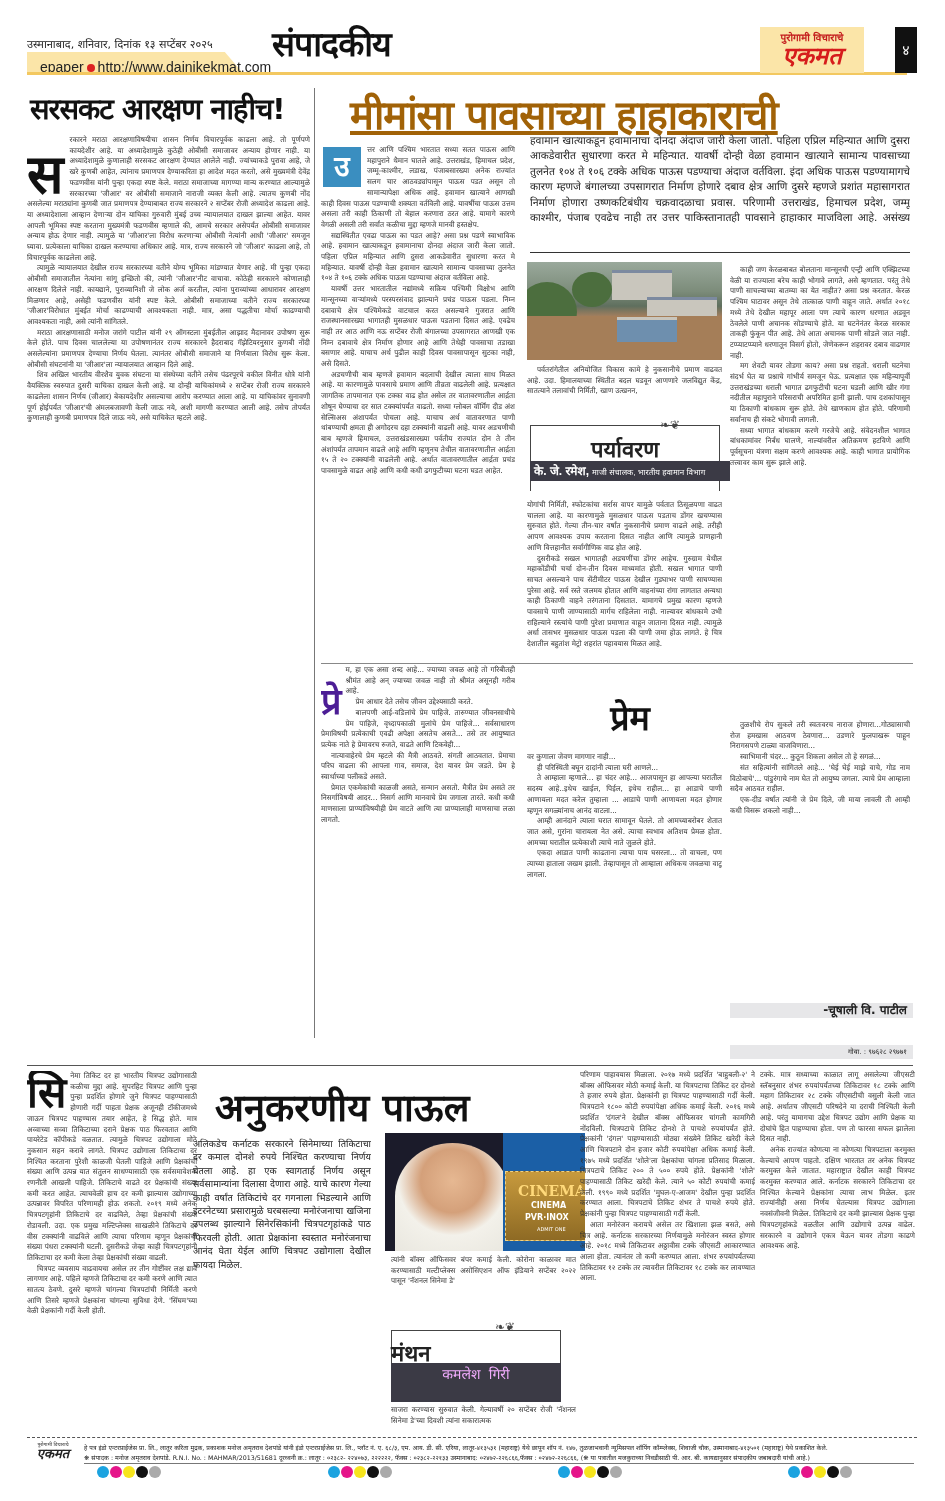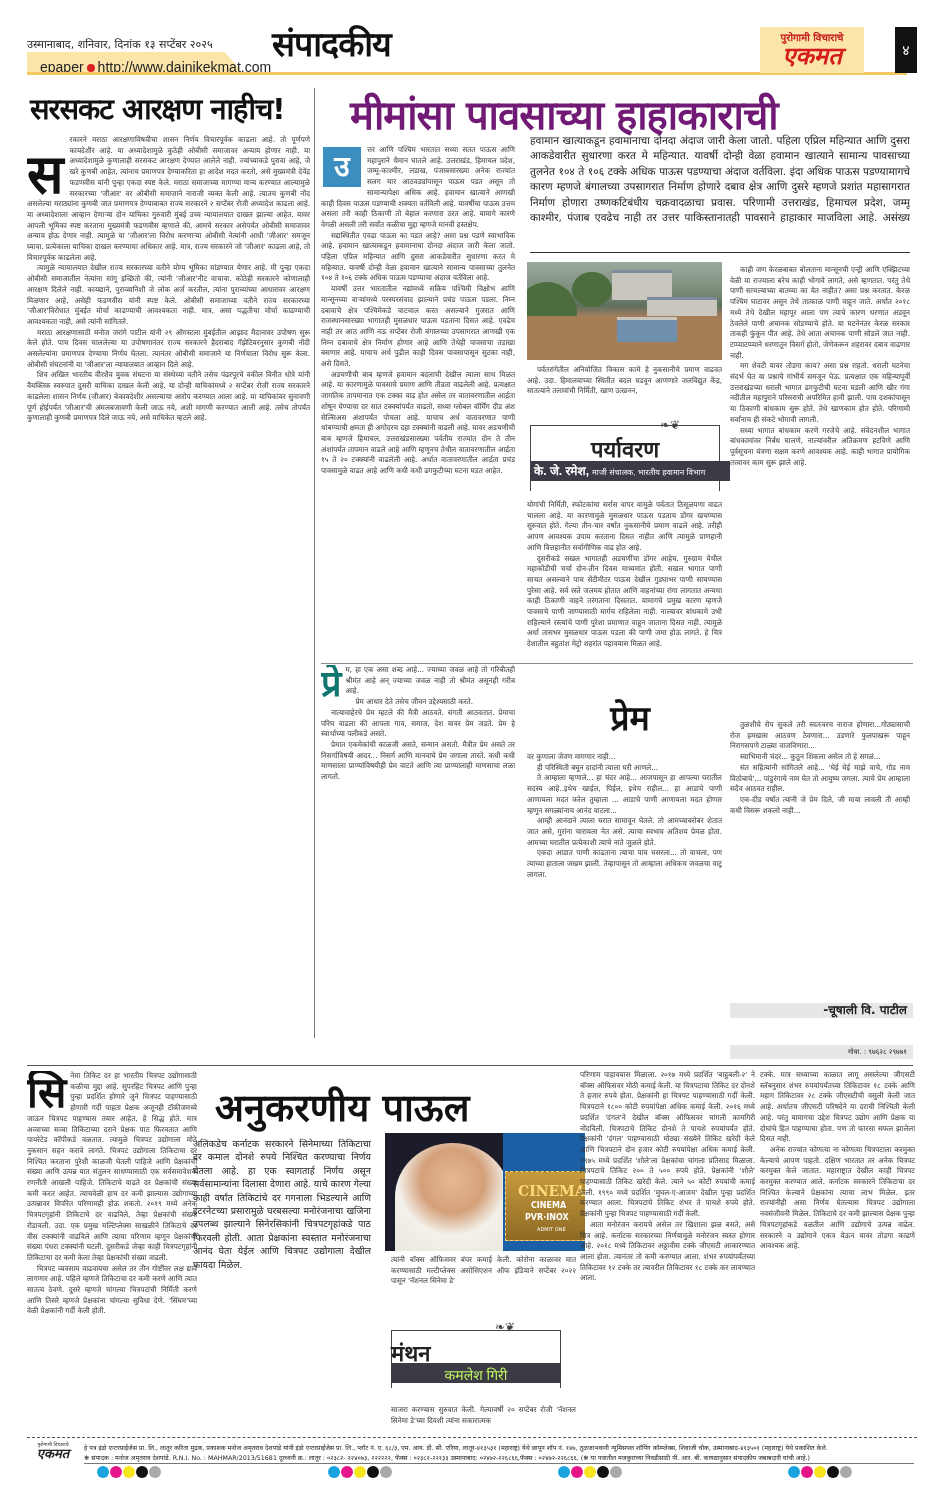--- a/index.html
+++ b/index.html
@@ -20,21 +20,21 @@
   #logo-tag { font-family: "DejaVu Sans", sans-serif; font-size: 10px; color: #c41d1d; font-weight: bold; margin-top: 3px; }
   #logo-name { font-family: "DejaVu Serif", serif; font-size: 24px; font-weight: bold; font-style: italic; color: #d61c1c; line-height: 24px; }
   #page-no { left: 895px; top: 27px; width: 22px; height: 46px; background: #111; color: #fff; font-family: "DejaVu Sans", sans-serif; font-size: 14px; text-align: center; line-height: 46px; }
 
   
   #ed-title { left: 30px; top: 88px; width: 280px; font-family: "DejaVu Sans", sans-serif; font-weight: bold; font-size: 29px; color: #111; letter-spacing: -1px; white-space: nowrap; }
   #ed-body { left: 27px; top: 135px; width: 283px; height: 905px; }
   #col-divider { left: 314px; top: 88px; width: 1px; height: 950px; background: #777; }
 
   
-  #mon-title { left: 350px; top: 86px; width: 580px; font-family: "DejaVu Sans", sans-serif; font-weight: bold; font-size: 40px; color: #701a75; letter-spacing: -1px; white-space: nowrap; }
+  #mon-title { left: 350px; top: 86px; width: 580px; font-family: "DejaVu Sans", sans-serif; font-weight: bold; font-size: 40px; color: #a16207; letter-spacing: -1px; white-space: nowrap; text-decoration: underline; }
   #mon-col1 { left: 321px; top: 145px; width: 194px; height: 513px; }
   #mon-lead { left: 530px; top: 133px; width: 380px; height: 92px; font-size: 10.5px; line-height: 15.4px; color: #222; }
   #mon-rule { left: 530px; top: 252px; width: 380px; height: 1px; background: #333; }
   #flood-photo { left: 527px; top: 262px; width: 195px; height: 98px; background: linear-gradient(180deg, #9aa99c 0%, #7c8c7a 30%, #5f6f5e 45%, #a07e5e 55%, #987455 100%); overflow: hidden; }
   #flood-photo .house { position: absolute; background: #c9c6bd; border-top: 3px solid #7c8aa0; }
   #flood-photo .water { position: absolute; left: 0; bottom: 0; width: 100%; height: 45%; background: #a57e58; }
   #flood-photo .tree { position: absolute; background: #4c6e3e; border-radius: 50%; }
   #mon-col2 { left: 527px; top: 365px; width: 195px; height: 35px; }
   #paryavaran-frame { left: 530px; top: 425px; width: 190px; height: 66px; border: 1px solid #444; border-bottom: none; }
   #paryavaran-leaf { left: 660px; top: 418px; font-size: 12px; color: #444; }
@@ -61,21 +61,21 @@
   #cine-photo .ticket { position: absolute; left: 120px; top: 38px; width: 90px; height: 70px; background: linear-gradient(180deg, #c79a3d 0%, #8e6a24 100%); border: 1px dashed #f1d283; }
   #cine-photo .bgblue { position: absolute; left: 118px; top: 0; width: 82px; height: 118px; background: #1b5fa6; }
   #ticket-l1 { position: absolute; left: 133px; top: 50px; width: 80px; font-family: "DejaVu Serif", serif; font-size: 14px; font-weight: bold; color: #ffd97a; }
   #ticket-l2 { position: absolute; left: 146px; top: 68px; font-family: "DejaVu Sans", sans-serif; font-size: 8px; font-weight: bold; color: #fff; }
   #ticket-l3 { position: absolute; left: 140px; top: 80px; font-family: "DejaVu Sans", sans-serif; font-size: 8px; font-weight: bold; color: #fff; }
   #ticket-l4 { position: absolute; left: 152px; top: 93px; font-family: "DejaVu Sans", sans-serif; font-size: 5px; color: #fff; }
   #cine-col2 { left: 391px; top: 1255px; width: 185px; height: 30px; }
   #manthan-frame { left: 391px; top: 1330px; width: 170px; height: 58px; border: 1px solid #444; border-bottom: none; }
   #manthan-leaf { left: 495px; top: 1320px; font-size: 12px; color: #444; }
   #manthan-title { left: 391px; top: 1337px; width: 170px; text-align: left; font-family: "DejaVu Sans", sans-serif; font-weight: bold; font-size: 22px; color: #222; }
-  #manthan-band { left: 391px; top: 1363px; width: 170px; height: 20px; background: #3b3a45; color: #bef264; font-family: Liberation Sans, sans-serif; font-size: 14px; line-height: 25px; text-align: center; }
+  #manthan-band { left: 391px; top: 1363px; width: 170px; height: 39px; background: #3b3a45; color: #f0abfc; font-family: Liberation Mono, monospace; font-size: 14px; line-height: 25px; text-align: center; }
   #cine-col3 { left: 391px; top: 1405px; width: 185px; height: 28px; }
   #cine-col4 { left: 580px; top: 1070px; width: 175px; height: 362px; }
   #cine-col5 { left: 760px; top: 1070px; width: 155px; height: 362px; }
 
   
   #footer-rule { left: 27px; top: 1437px; width: 890px; height: 1px; border-top: 1px dashed #555; }
   #footer-logo { left: 27px; top: 1441px; width: 52px; height: 24px; text-align: center; }
   #footer-logo .t { font-family: "DejaVu Sans", sans-serif; font-size: 5px; color: #222; }
   #footer-logo .n { font-family: "DejaVu Serif", serif; font-size: 13px; font-weight: bold; font-style: italic; color: #222; line-height: 14px; }
   #footer-line1 { left: 84px; top: 1443px; width: 830px; font-family: "DejaVu Sans", sans-serif; font-size: 6.3px; color: #222; white-space: nowrap; overflow: hidden; }
@@ -143,23 +143,24 @@
   <p>दुसरीकडे सखल भागातही अडचणींचा डोंगर आहेच. गुरुग्राम येथील महाकोंडीची चर्चा दोन-तीन दिवस माध्यमांत होती. सखल भागात पाणी साचत असल्याने पाच सेंटीमीटर पाऊस देखील गुडघाभर पाणी साचण्यास पुरेसा आहे. सर्व रस्ते जलमय होतात आणि वाहनांच्या रांगा लागतात अन्यथा काही ठिकाणी वाहने तरंगताना दिसतात. यामागचे प्रमुख कारण म्हणजे पावसाचे पाणी जाण्यासाठी मार्गच राहिलेला नाही. नाल्यावर बांधकामे उभी राहिल्याने रस्त्यांचे पाणी पुरेशा प्रमाणात वाहून जाताना दिसत नाही. त्यामुळे अर्धा तासभर मुसळधार पाऊस पडला की पाणी जमा होऊ लागते. हे चित्र देशातील बहुतांश मेट्रो शहरांत पहावयास मिळत आहे.</p>
 </div>
 <div class="abs txt" id="mon-col4">
   <p>काही जण केरळबाबत बोलताना मान्सूनची एन्ट्री आणि एक्झिटच्या वेळी या राज्याला बरेच काही भोगावे लागते, असे म्हणतात. परंतु तेथे पाणी साचल्याच्या बातम्या का येत नाहीत? असा प्रश्न करतात. केरळ पश्चिम घाटावर असून तेथे तात्काळ पाणी वाहून जाते. अर्थात २०१८ मध्ये तेथे देखील महापूर आला पण त्याचे कारण धरणात अडवून ठेवलेले पाणी अचानक सोडण्याचे होते. या घटनेनंतर केरळ सरकार ताकही फुंकून पीत आहे. तेथे आता अचानक पाणी सोडले जात नाही. टप्प्याटप्प्याने धरणातून विसर्ग होतो, जेणेकरून शहरावर दबाव वाढणार नाही.</p>
   <p>मग शेवटी यावर तोडगा काय? असा प्रश्न राहतो. धराली घटनेचा संदर्भ घेत या प्रश्नाचे गांभीर्य समजून घेऊ. प्रत्यक्षात एक महिन्यापूर्वी उत्तराखंडच्या धराली भागात ढगफुटीची घटना घडली आणि खीर गंगा नदीतील महापुराने परिसराची अपरिमित हानी झाली. पाच दशकांपासून या ठिकाणी बांधकाम सुरू होते. तेथे खाणकाम होत होते. परिणामी सर्वांनाच ही संकटे भोगावी लागली.</p>
   <p>सध्या भागात बांधकाम करणे गरजेचे आहे. संवेदनशील भागात बांधकामांवर निर्बंध घालणे, नाल्यांवरील अतिक्रमण हटविणे आणि पूर्वसूचना यंत्रणा सक्षम करणे आवश्यक आहे. काही भागात प्रायोगिक तत्त्वावर काम सुरू झाले आहे.</p>
 </div>
 <div class="abs" id="mon-bottom-rule"></div>
 
 <div class="abs txt" id="prem-col1">
-  <span style="float:left;font-size:36px;line-height:36px;font-weight:bold;color:#0f766e;margin:0 4px 0 0;font-family:'DejaVu Serif',serif;">प्रे</span>
+  <span style="float:left;font-size:36px;line-height:36px;font-weight:bold;color:#4c1d95;margin:18px 4px 0 0;font-family:'DejaVu Serif',serif;">प्रे</span>
   <p style="text-indent:0">म, हा एक असा शब्द आहे... ज्याच्या जवळ आहे तो गरिबीतही श्रीमंत आहे अन् ज्याच्या जवळ नाही तो श्रीमंत असूनही गरीब आहे.</p>
   <p>प्रेम आधार देते तसेच जीवन उद्देश्यसाठी करते.</p>
+  <p>बालपणी आई-वडिलांचे प्रेम पाहिजे. तारुण्यात जीवनसाथीचे प्रेम पाहिजे, वृध्दापकाळी मुलांचे प्रेम पाहिजे... सर्वसाधारण प्रेमाविषयी प्रत्येकाची एवढी अपेक्षा असतेच असते... तसे तर आयुष्यात प्रत्येक नाते हे प्रेमावरच रुजते, वाढते आणि टिकवेही...</p>
   <p>नात्यावाहेरचे प्रेम म्हटले की मैत्री आठवते. संगती आठवतात. प्रेमाचा परिघ वाढला की आपला गाव, समाज, देश यावर प्रेम जडते. प्रेम हे स्वार्थाच्या पलीकडे असते.</p>
   <p>प्रेमात एकमेकांची काळजी असते, सन्मान असतो. मैत्रीत प्रेम असते तर निसर्गाविषयी आदर... निसर्ग आणि मानवाचे प्रेम जगाला तारते. कधी कधी माणसाला प्राण्यांविषयीही प्रेम वाटते आणि त्या प्राण्यालाही माणसाचा लळा लागतो.</p>
 </div>
 <div class="abs" id="prem-title">प्रेम</div>
 <div class="abs txt" id="prem-col2">
   <p style="text-indent:0">वर कुणाला जेवण मागणार नाही...</p>
   <p>ही परिस्थिती बघून दादांनी त्याला घरी आणले...</p>
   <p>ते आम्हाला म्हणाले... हा चंदर आहे... आजपासून हा आपल्या घरातील सदस्य आहे..इथेच खाईल, पिईल, इथेच राहील... हा आडाचे पाणी आणायला मदत करेल तुम्हाला ... आडाचे पाणी आणायला मदत होणार म्हणून सगळ्यांनाच आनंद वाटला...</p>
   <p>आम्ही आनंदाने त्याला घरात सामावून घेतले. तो आमच्याबरोबर शेतात जात असे, गुरांना चारायला नेत असे. त्याचा स्वभाव अतिशय प्रेमळ होता. आमच्या घरातील प्रत्येकाशी त्याचे नाते जुळले होते.</p>
   <p>एकदा आडात पाणी काढताना त्याचा पाय घसरला... तो वाचला, पण त्याच्या हाताला जखम झाली. तेव्हापासून तो आम्हाला अधिकच जवळचा वाटू लागला.</p>

